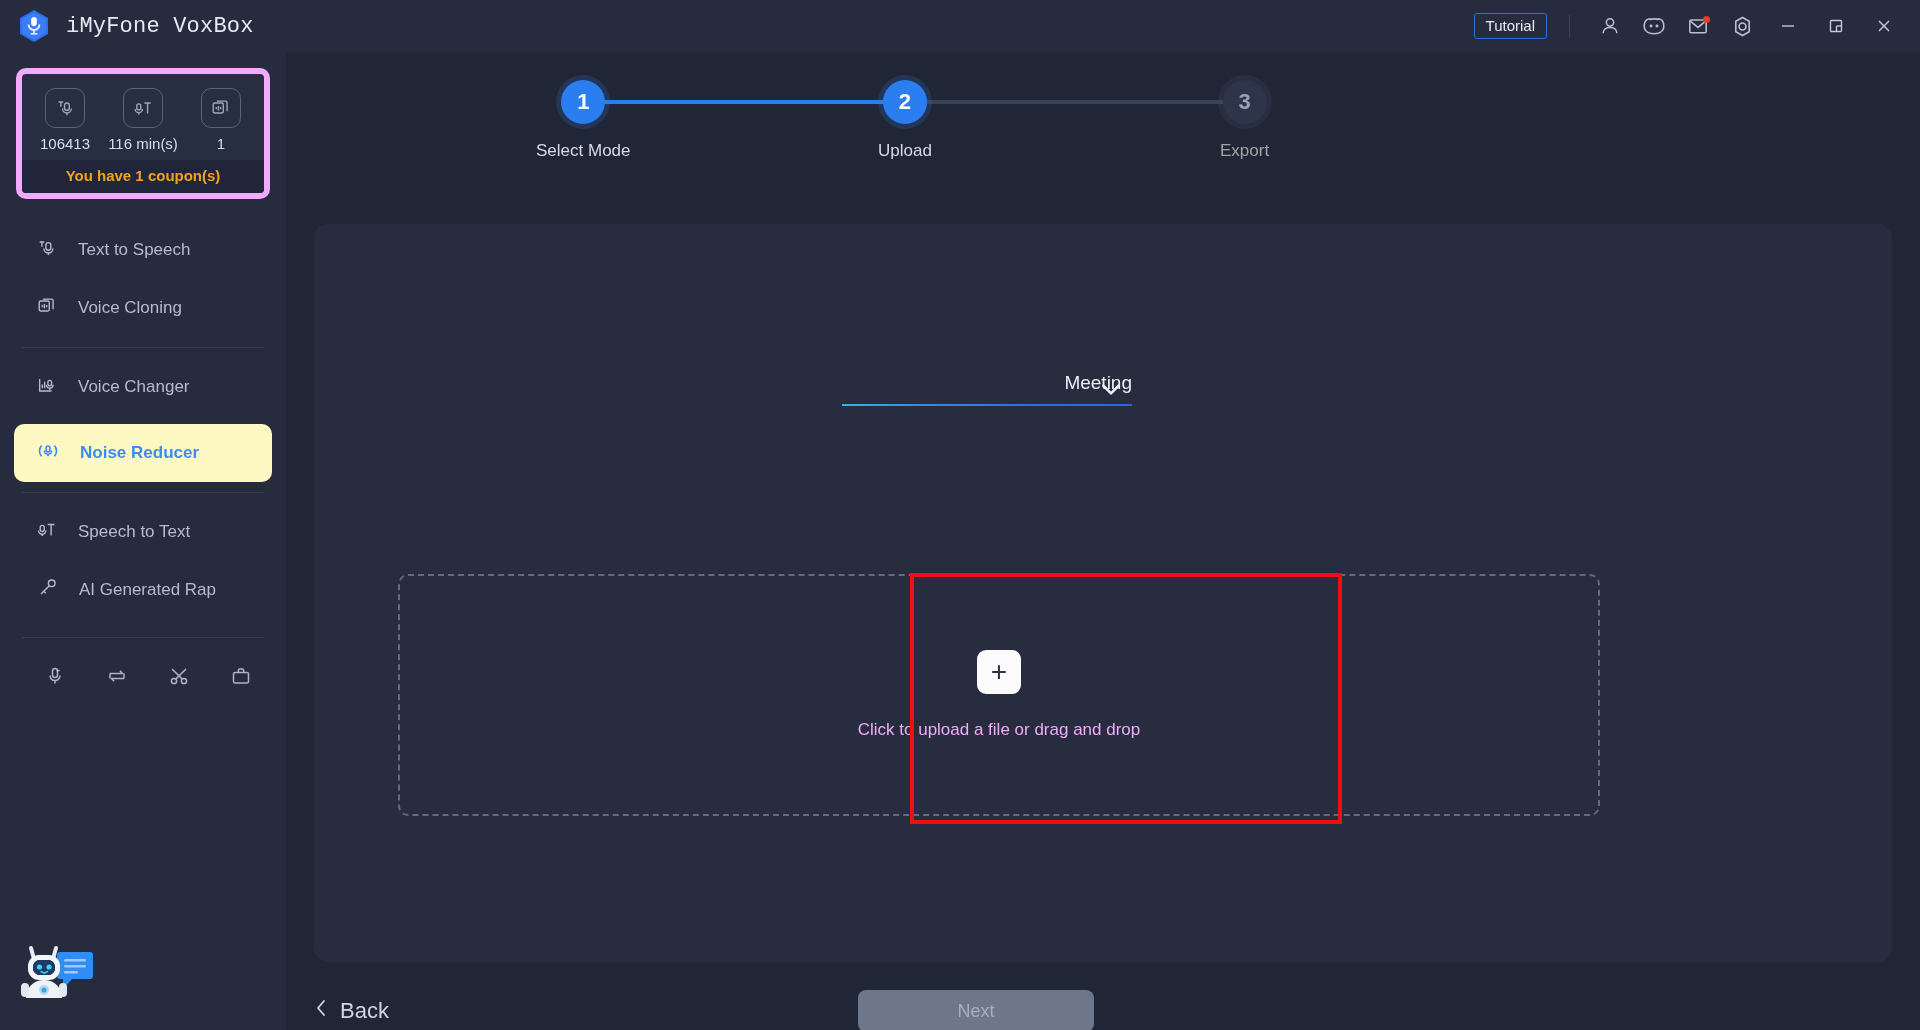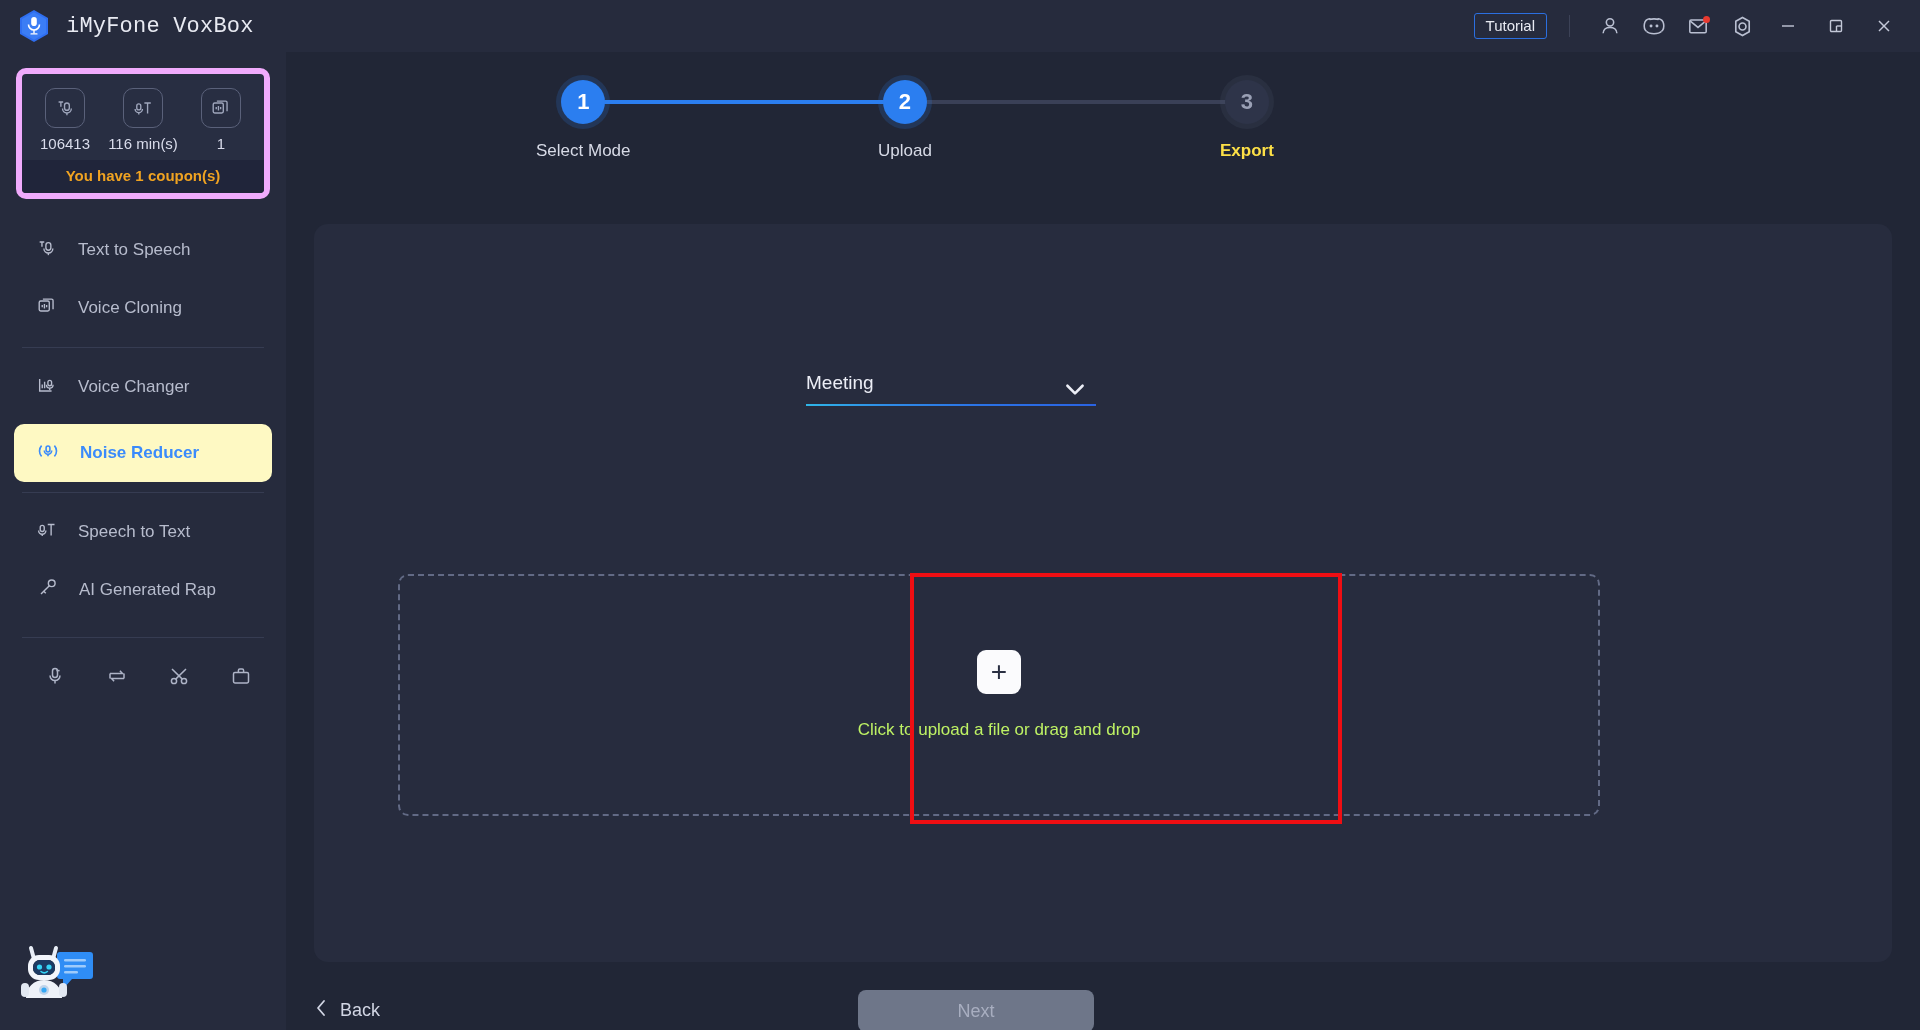--- a/index.html
+++ b/index.html
@@ -104,34 +104,34 @@
     width:44px; height:44px; border-radius:50%;
     display:flex; align-items:center; justify-content:center;
     font-size:22px; font-weight:bold; color:#ffffff;
     background:#2b7ef0; box-shadow:0 0 0 5px rgba(43,126,240,0.18);
     position:relative; z-index:3;
   }
   .step-circle.inactive{
     background:#2e3449; color:#9aa0b5; box-shadow:0 0 0 5px rgba(80,88,112,0.18);
   }
   .step-label{ margin-top:17px; font-size:17px; color:#d7dae6; white-space:nowrap; }
-  .step-label.inactive{ color:#fde047;font-weight:bold; }
+  .step-label.inactive{ color:#a3a3a3; }
   .connector{
     position:absolute; top:20px; height:4px; z-index:1; border-radius:2px;
   }
   .connector.done{ background:#2b7ef0; }
   .connector.todo{ background:#3a4057; }
 
   
   .panel{
     position:absolute; left:28px; top:172px; width:1578px; height:738px;
     background:#272c3e; border-radius:14px;
   }
   .mode-select{
-    position:absolute; left:492px; top:148px; width:290px;
+    position:absolute; left:528px; top:148px; width:290px;text-align:right;
   }
   .mode-value{
     font-size:19px; color:#eceef6; padding-bottom:10px; display:inline-block;
   }
   .mode-chevron{
     position:absolute; right:8px; top:4px; cursor:pointer;
   }
   .mode-underline{
     height:2px; width:290px;
     background:linear-gradient(90deg,#2fb6e8 0%,#2f8ce8 28%,#2b73e6 60%,#2a63e2 100%);
@@ -141,31 +141,31 @@
     position:absolute; left:84px; top:350px; width:1202px; height:242px;
     border:2px dashed #626a85; border-radius:10px;
     display:flex; flex-direction:column; align-items:center; justify-content:center;
     cursor:pointer;
   }
   .plus-btn{
     width:44px; height:44px; border-radius:9px; background:#fbfbfd;
     display:flex; align-items:center; justify-content:center;
     font-size:28px; color:#2a2f42; line-height:1; font-weight:300;
   }
-  .dz-text{ margin-top:26px; font-size:17px; color:#bef264; }
+  .dz-text{ margin-top:26px; font-size:17px; color:#f0abfc; }
 
   .highlight-box{
     position:absolute; left:596px; top:349px; width:432px; height:251px;
     border:4px solid #ef0e13; pointer-events:none; z-index:5;
   }
 
   
   .back-btn{
     position:absolute; left:28px; top:946px; display:flex; align-items:center;
-    color:#d2d6e4; font-size:18px; cursor:pointer;
+    color:#d2d6e4; font-size:22px; cursor:pointer;
   }
   .back-btn .bk-label{ margin-left:12px; }
   .next-btn{
     position:absolute; left:572px; top:938px; width:236px; height:42px;
     background:#6e7689; border-radius:8px; border:none;
     color:#a8aec0; font-size:18px; cursor:pointer;
   }
 </style>
 </head>
 <body>

